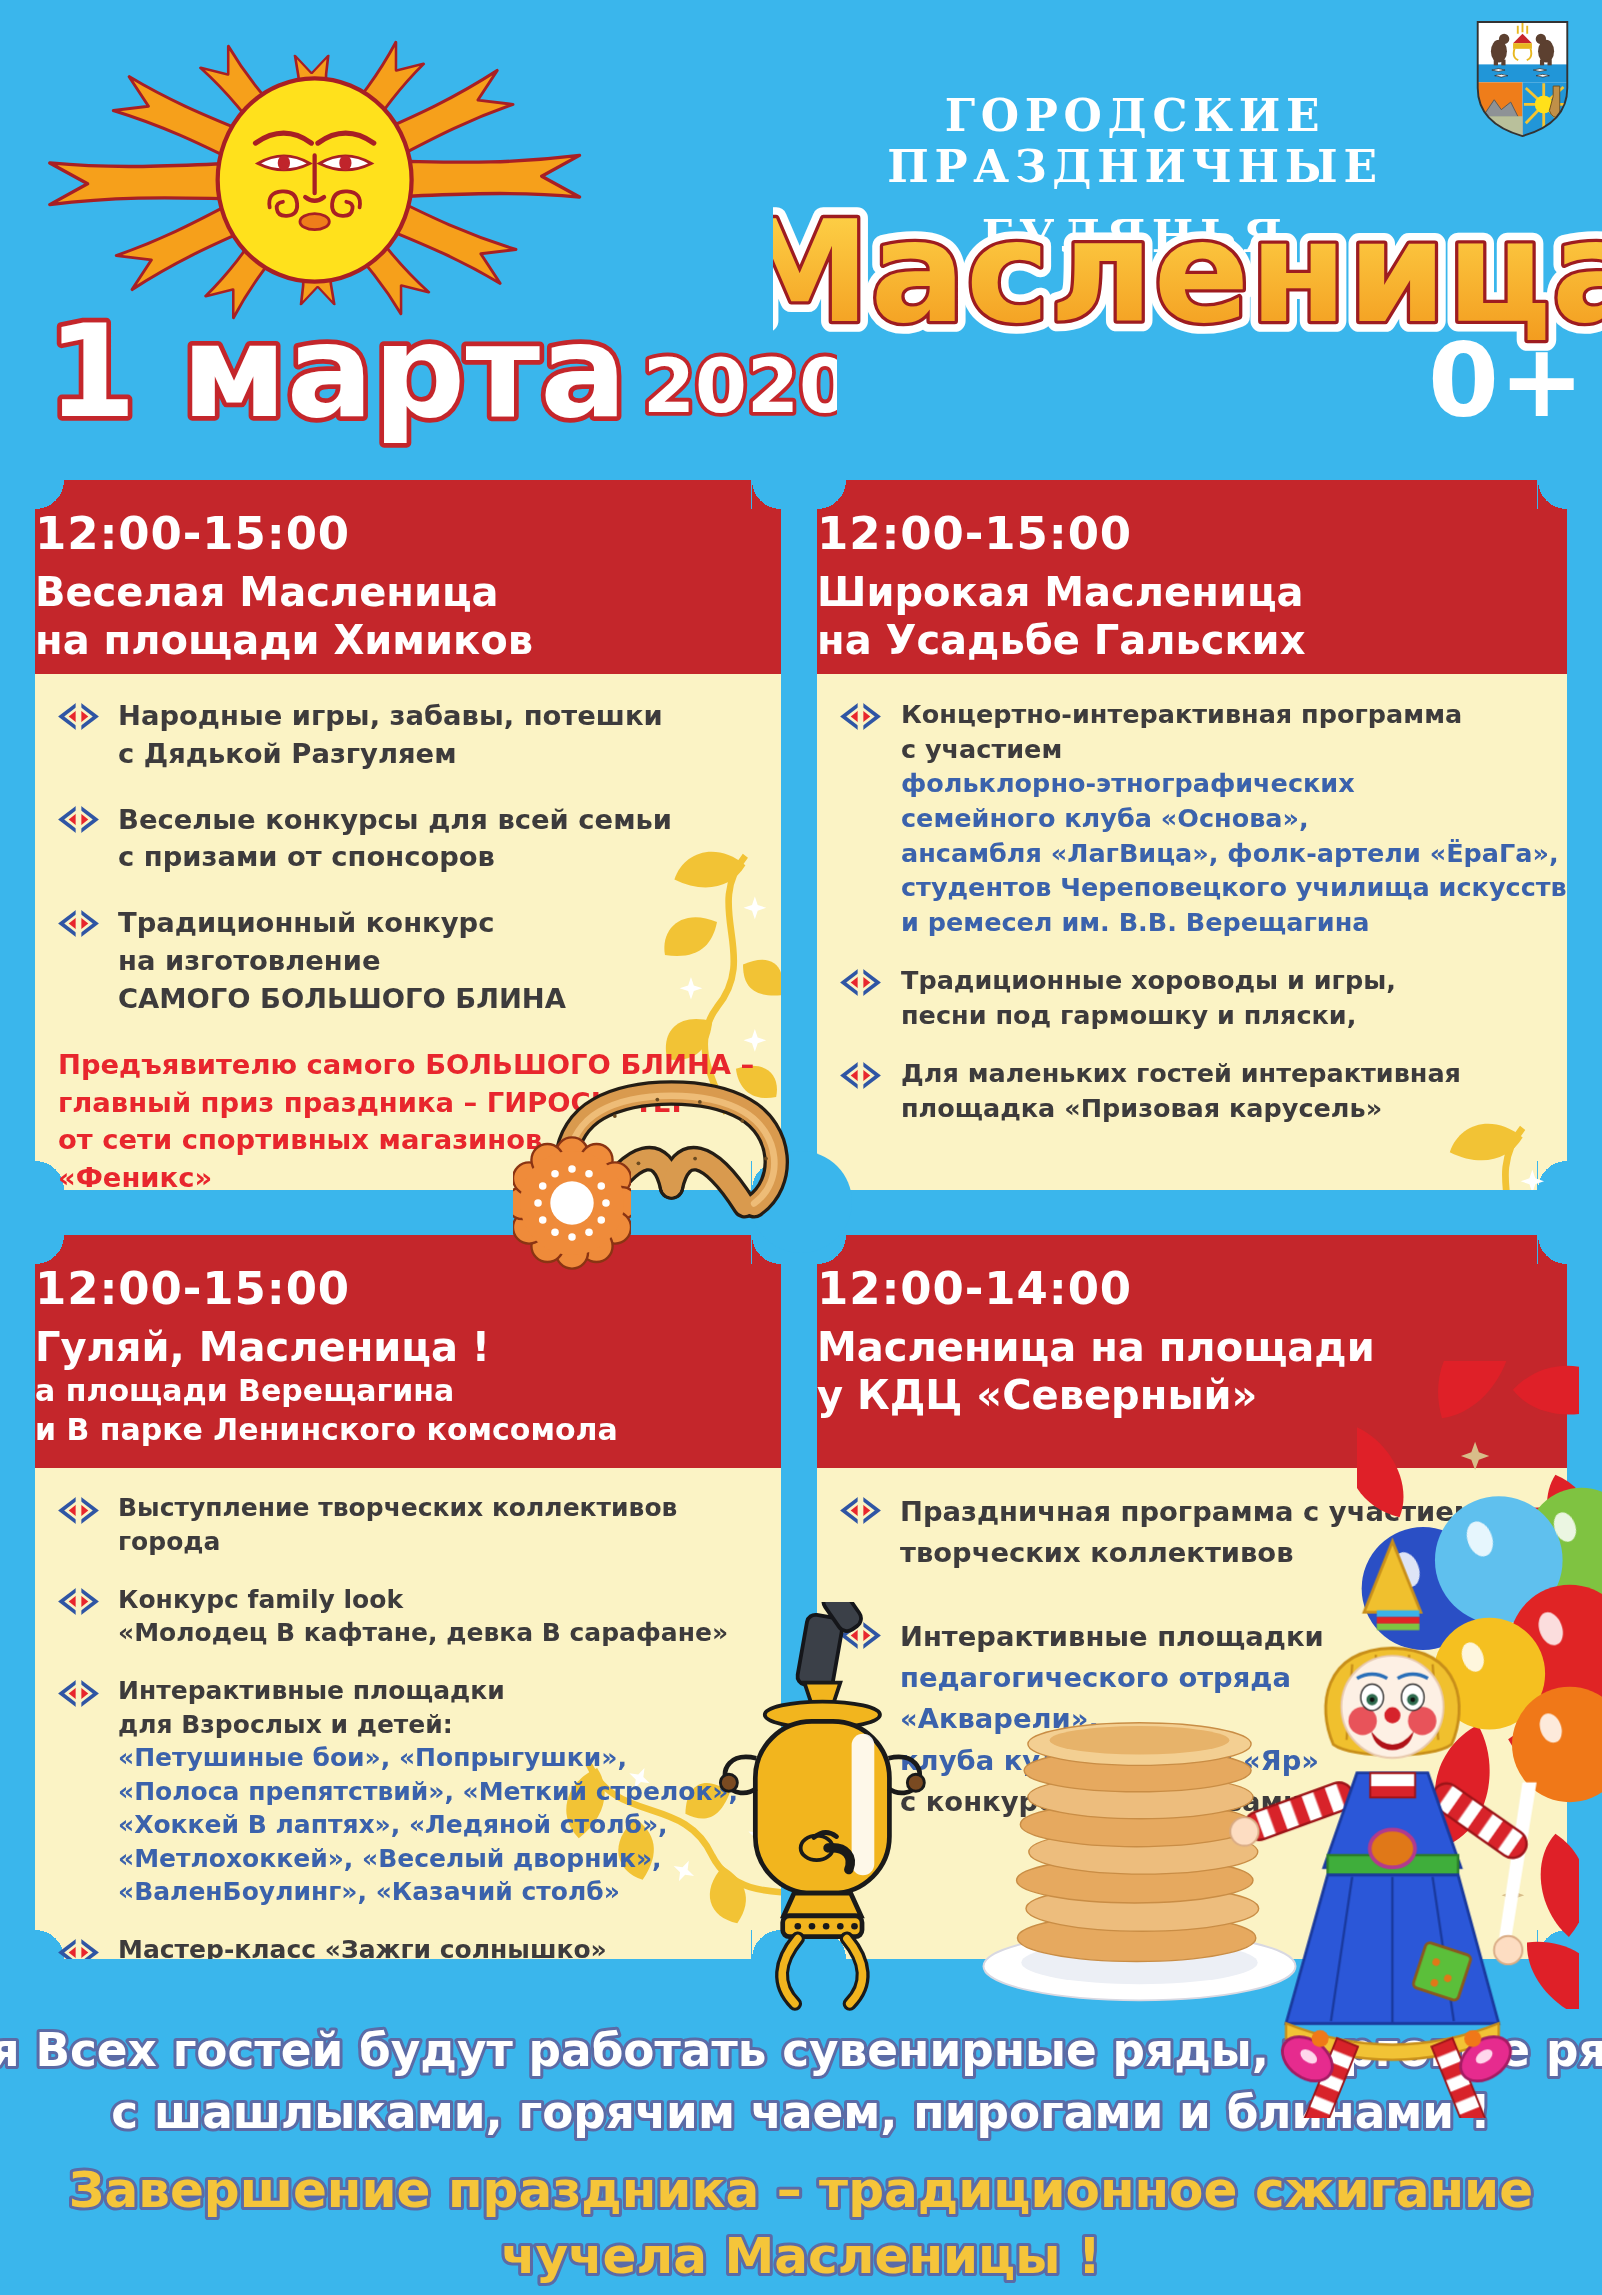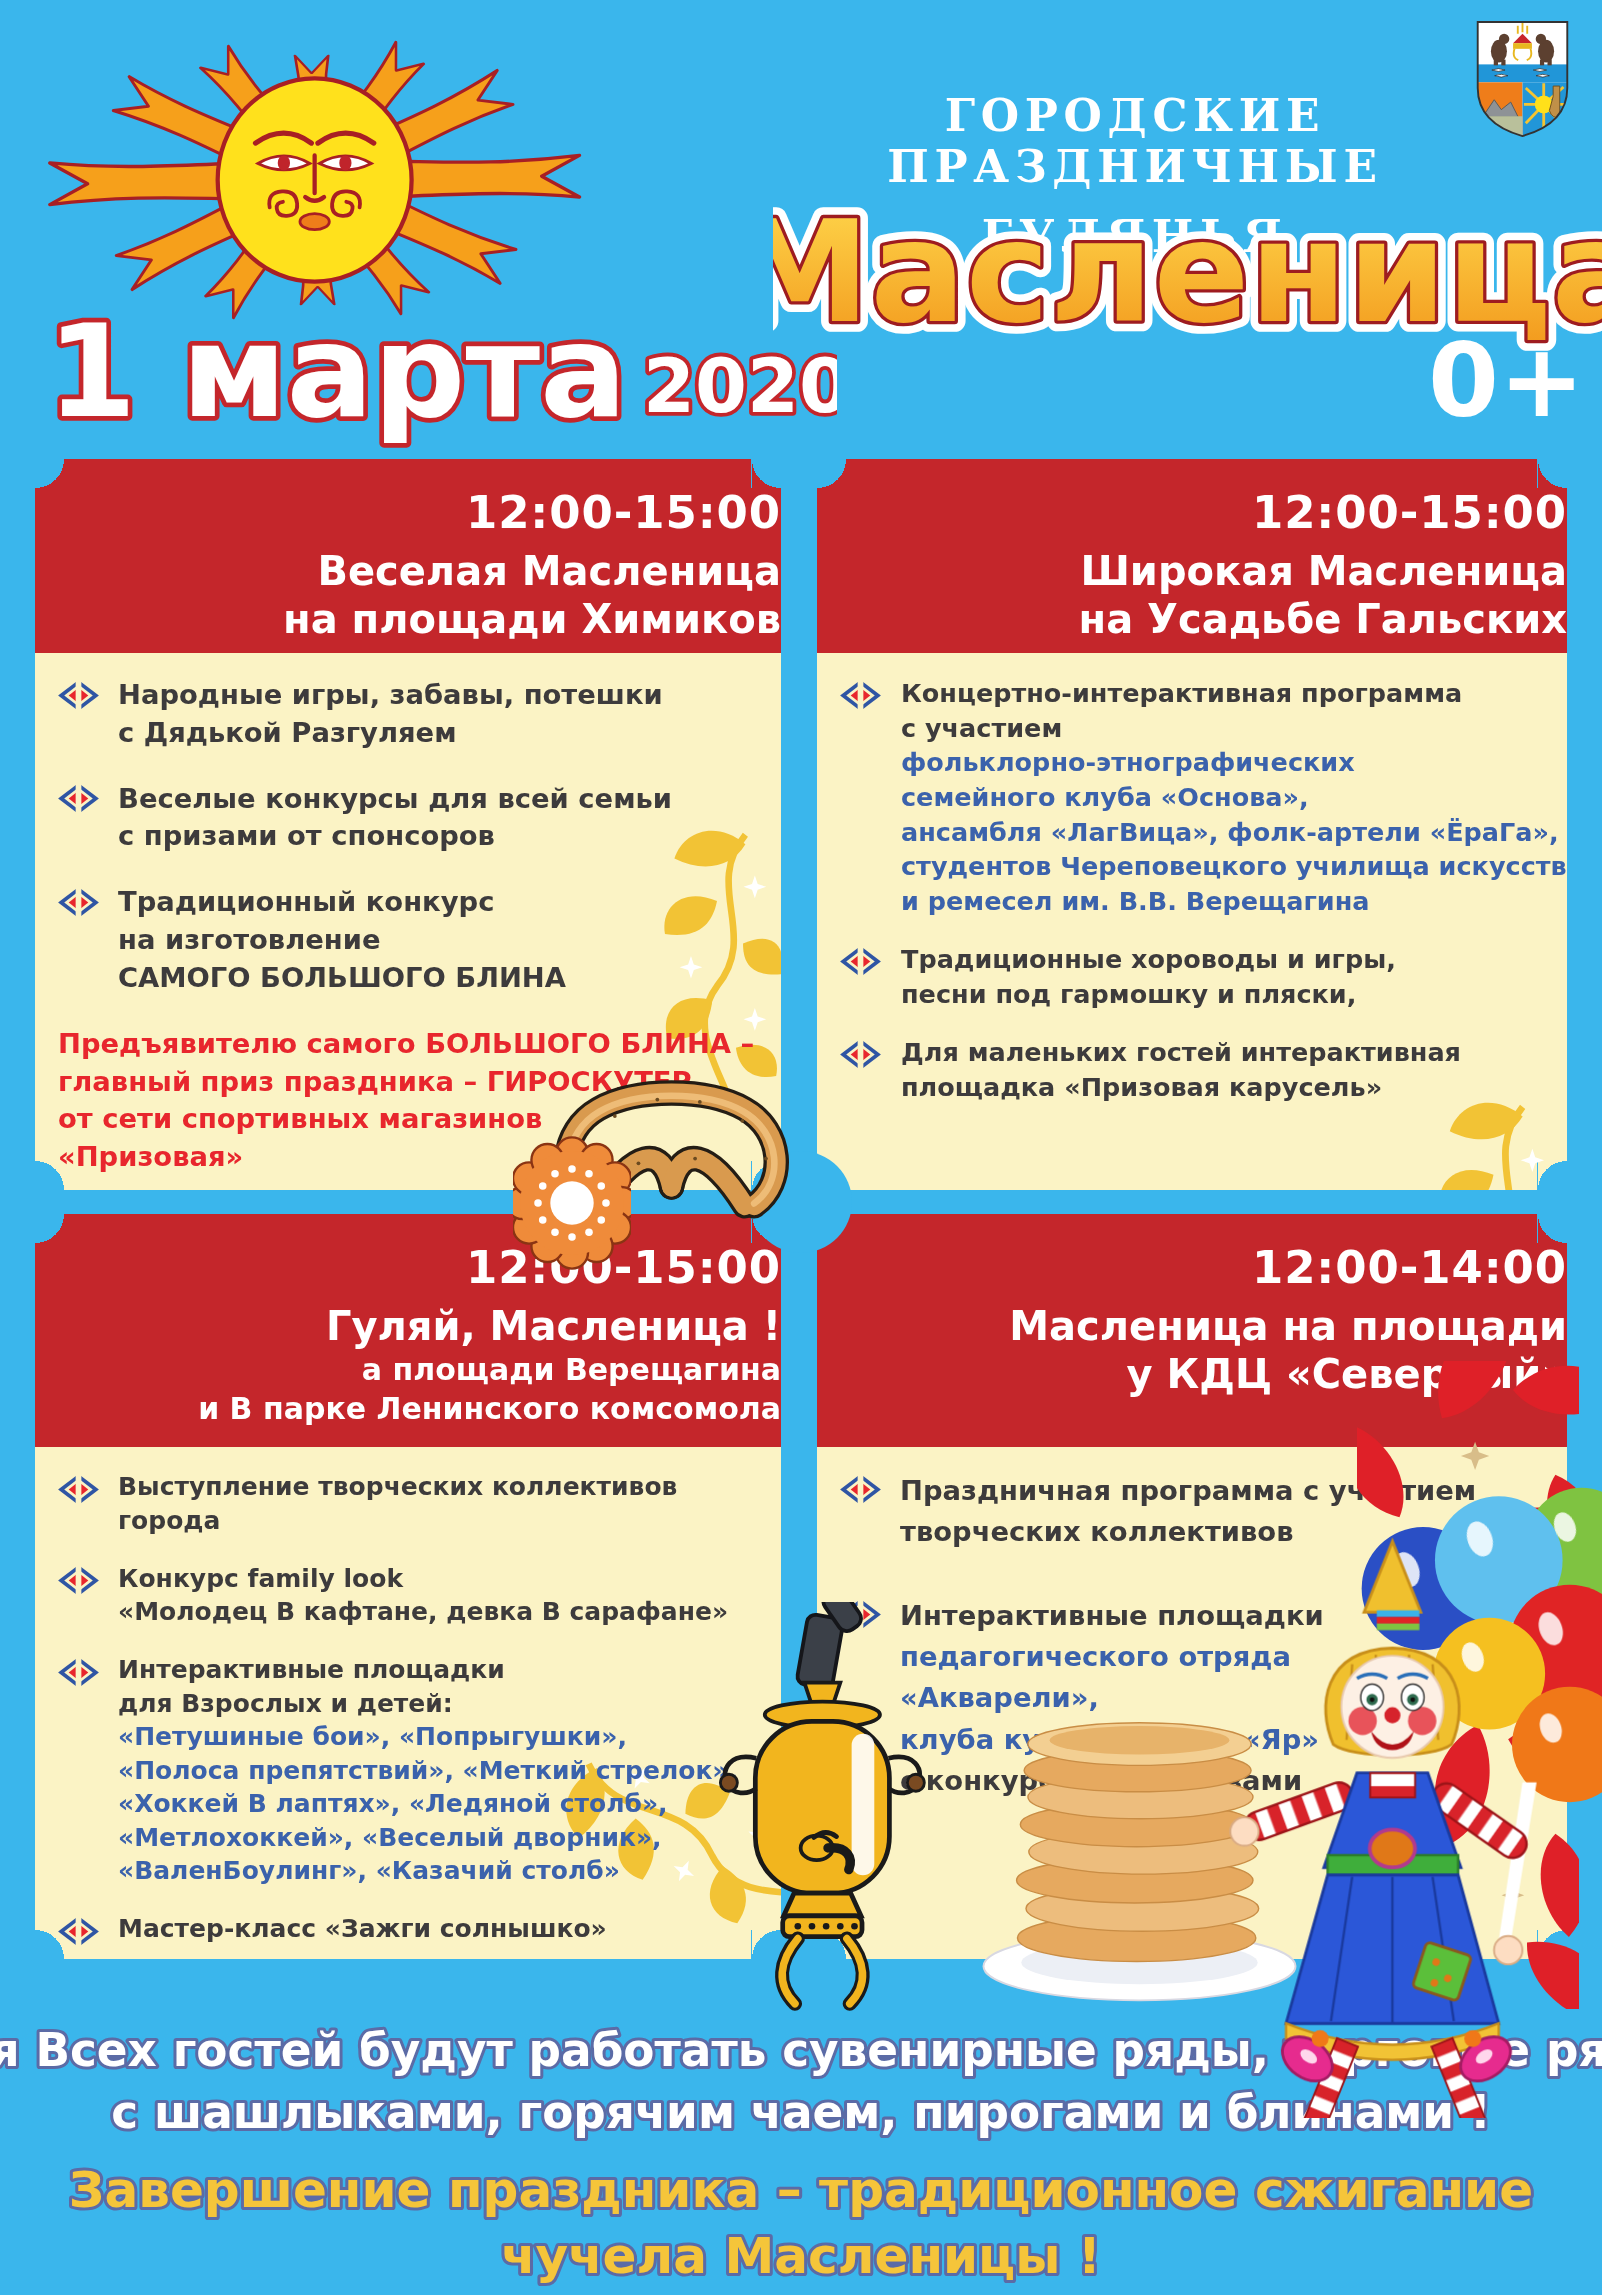--- a/index.html
+++ b/index.html
@@ -19,26 +19,27 @@
   #date-svg{left:14px;top:291px;width:823px;height:161px;}
   #age{left:1428px;top:321px;font-size:102px;font-weight:bold;color:#fff;}
   #coat-svg{left:1473px;top:16.5px;width:99px;height:124px;}
   
   .card{position:absolute;display:flex;flex-direction:column;z-index:1;}
   .card1{left:35px;top:459px;width:746px;height:731px;}
   .card2{left:817px;top:459px;width:750px;height:731px;}
   .card3{left:35px;top:1214px;width:746px;height:745px;}
   .card4{left:817px;top:1214px;width:750px;height:745px;}
   .card-head{
-    flex:none;height:194px;color:#fff;text-align:right;padding-top:26.5px;box-sizing:border-box;
+    flex:none;height:194px;color:#fff;text-align:left;padding-top:26.5px;box-sizing:border-box;
     background:
       radial-gradient(circle 29px at 0 0, rgba(0,0,0,0) 29px, #c4262b 29px) left top/29px 29px no-repeat,
       radial-gradient(circle 29px at 100% 0, rgba(0,0,0,0) 29px, #c4262b 29px) right top/29px 29px no-repeat,
       linear-gradient(#c4262b,#c4262b) 29px 0/calc(100% - 59px) 29px no-repeat,
       linear-gradient(#c4262b,#c4262b) 0 29px/100% calc(100% - 29px) no-repeat;
+    margin-top: 21px;
   }
   .card3 .card-head,.card4 .card-head{height:233px;}
   .card-time{font-size:45px;font-weight:bold;letter-spacing:0.9px;margin-bottom:8.5px;}
   .card-title{font-size:40px;font-weight:bold;line-height:1.2;}
   .card-sub{font-size:30px;font-weight:bold;line-height:1.3;}
   .card-body{
     flex:1;position:relative;overflow:hidden;box-sizing:border-box;padding:23px 17px 0 23px;
     background:
       radial-gradient(circle 29px at 0 100%, rgba(0,0,0,0) 29px, #fbf3c5 29px) left bottom/29px 29px no-repeat,
       radial-gradient(circle 29px at 100% 100%, rgba(0,0,0,0) 29px, #fbf3c5 29px) right bottom/29px 29px no-repeat,
@@ -251,21 +252,21 @@
             <div class="line c-dark">Традиционный конкурс</div>
             <div class="line c-dark">на изготовление</div>
             <div class="line c-dark">САМОГО БОЛЬШОГО БЛИНА</div>
           </div>
         </div>
         <div class="item note">
           <div class="lines">
             <div class="line c-red">Предъявителю самого БОЛЬШОГО БЛИНА –</div>
             <div class="line c-red">главный приз праздника – ГИРОСКУТЕР</div>
             <div class="line c-red">от сети спортивных магазинов</div>
-            <div class="line c-red">«Призовая»</div>
+            <div class="line c-red">«Феникс»</div>
           </div>
         </div>
       </div>
     </section>
     <section class="card card2">
       <div class="card-head">
         <div class="card-time">12:00-15:00</div>
         <div class="card-title">Широкая Масленица</div>
         <div class="card-title">на Усадьбе Гальских</div>
       </div>

